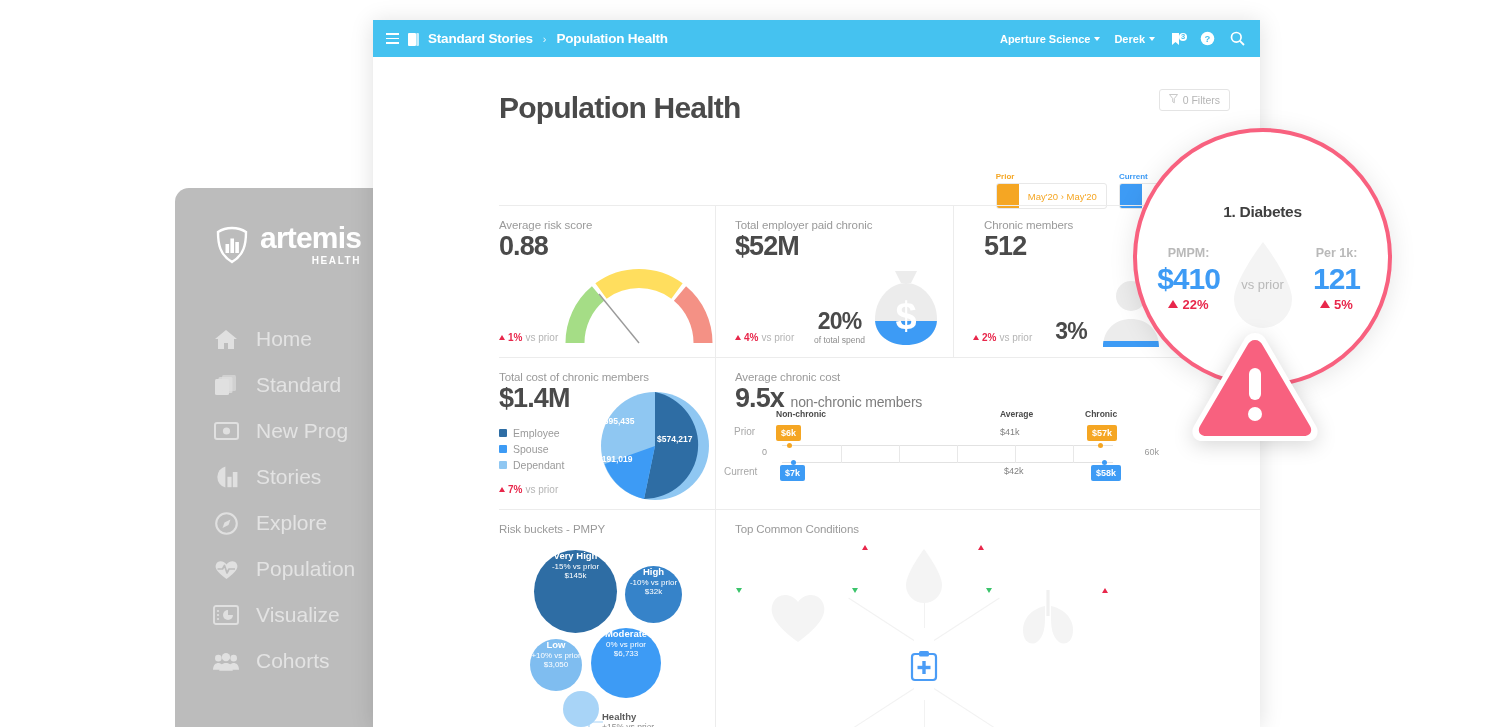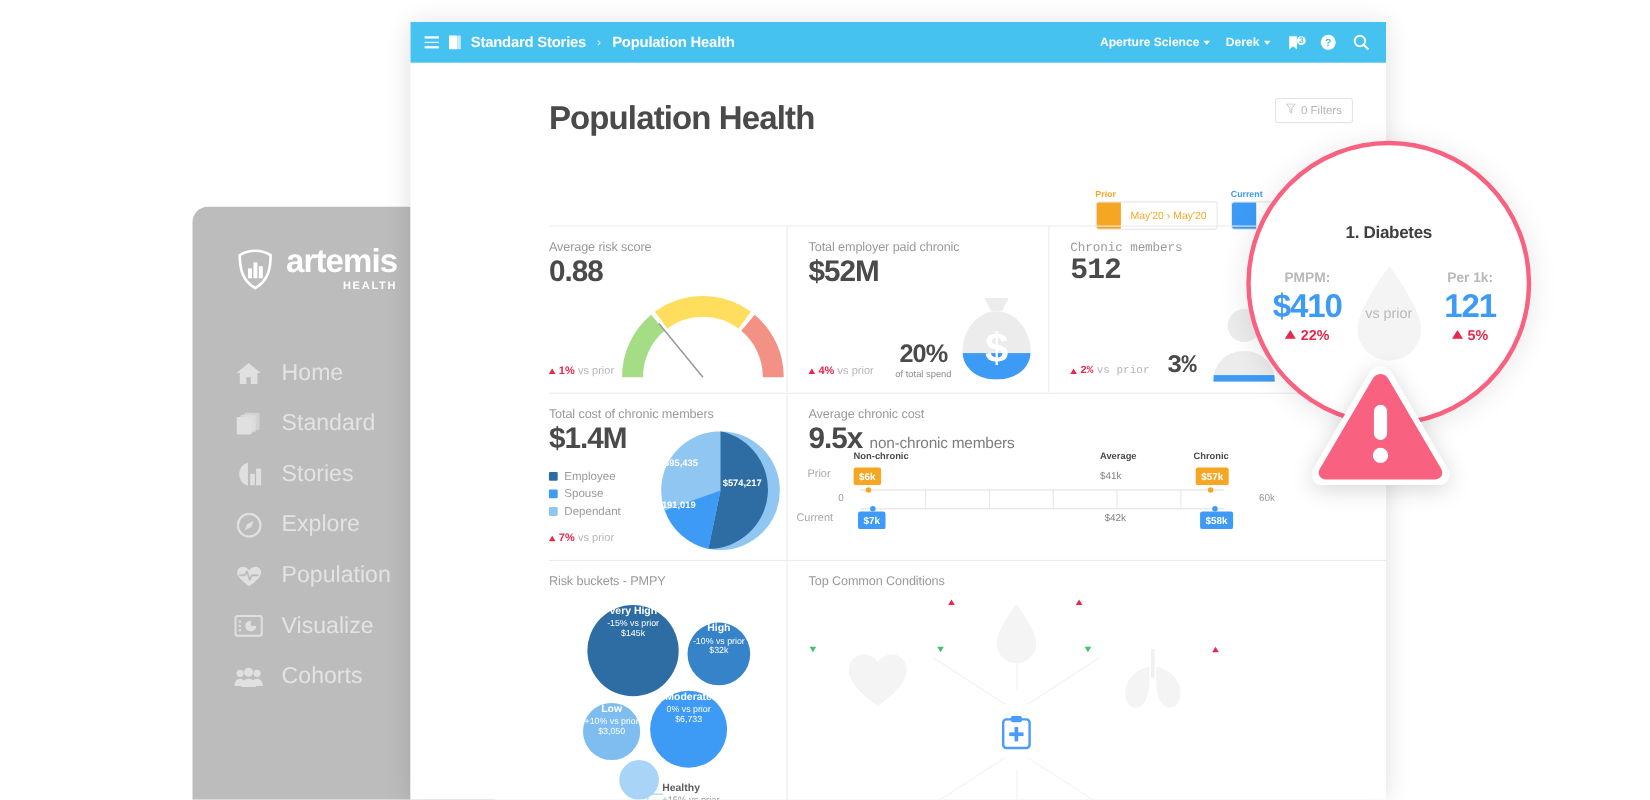--- a/index.html
+++ b/index.html
@@ -239,20 +239,29 @@
       </div>
       <div class="sb-item">
         <span class="sb-ico">
             <svg width="22" height="21" viewBox="0 0 22 21">
               <rect x="0" y="4" width="14" height="16" rx="1.5"></rect>
               <rect x="3.5" y="2" width="14" height="16" rx="1.5" opacity="0.75"></rect>
               <rect x="7" y="0" width="14" height="16" rx="1.5" opacity="0.6"></rect>
             </svg>
           </span>
         <span>Standard</span>
+      </div>
+      <div class="sb-item">
+        <span class="sb-ico">
+            <svg width="25" height="18" viewBox="0 0 25 18">
+              <rect x="1" y="1" width="23" height="16" rx="2" fill="none" stroke="#e0e0e0" stroke-width="2"></rect>
+              <circle cx="12.5" cy="9" r="3.6"></circle>
+            </svg>
+          </span>
+        <span>New Prog</span>
       </div>
       <div class="sb-item">
         <span class="sb-ico">
             <svg width="23" height="22" viewBox="0 0 23 22">
               <path d="M11 0 A11 11 0 0 0 11 22 A11 11 0 0 0 11 0 Z M11 2.6 A8.4 8.4 0 0 1 11 19.4 A8.4 8.4 0 0 1 11 2.6 Z" opacity="0"></path>
               <path d="M10.4 0.4 A11 11 0 0 0 10.4 21.6 V0.4 Z"></path>
               <rect x="12.4" y="10.8" width="4.2" height="10.4"></rect>
               <rect x="17.8" y="6" width="4.6" height="15.2"></rect>
             </svg>
           </span>
@@ -425,21 +434,21 @@
             <div class="n">20%</div>
             <div class="s">of total spend</div>
           </div>
           <div class="delta" style="left:19px;">
             <span class="tri-up"></span>
             <b>4%</b>
             <span>vs prior</span>
           </div>
         </div>
 
-        <div class="cell k3" style="padding-left:19px;font-family:Liberation Mono, monospace;">
+        <div class="cell k3" style="padding-left:30px;">
           <div class="c-label">Chronic members</div>
           <div class="c-big">512</div>
           <div class="person">
             <svg width="80" height="80" viewBox="0 0 80 80">
               <defs>
                   <clipPath id="pclip">
                     <path d="M40 10 A15 15 0 1 1 40 40 A15 15 0 1 1 40 10 Z M12 76 C12 58 25 48 40 48 C55 48 68 58 68 76 Z"></path>
                   </clipPath>
                 </defs>
               <circle cx="40" cy="25" r="15" fill="#ececec"></circle>

